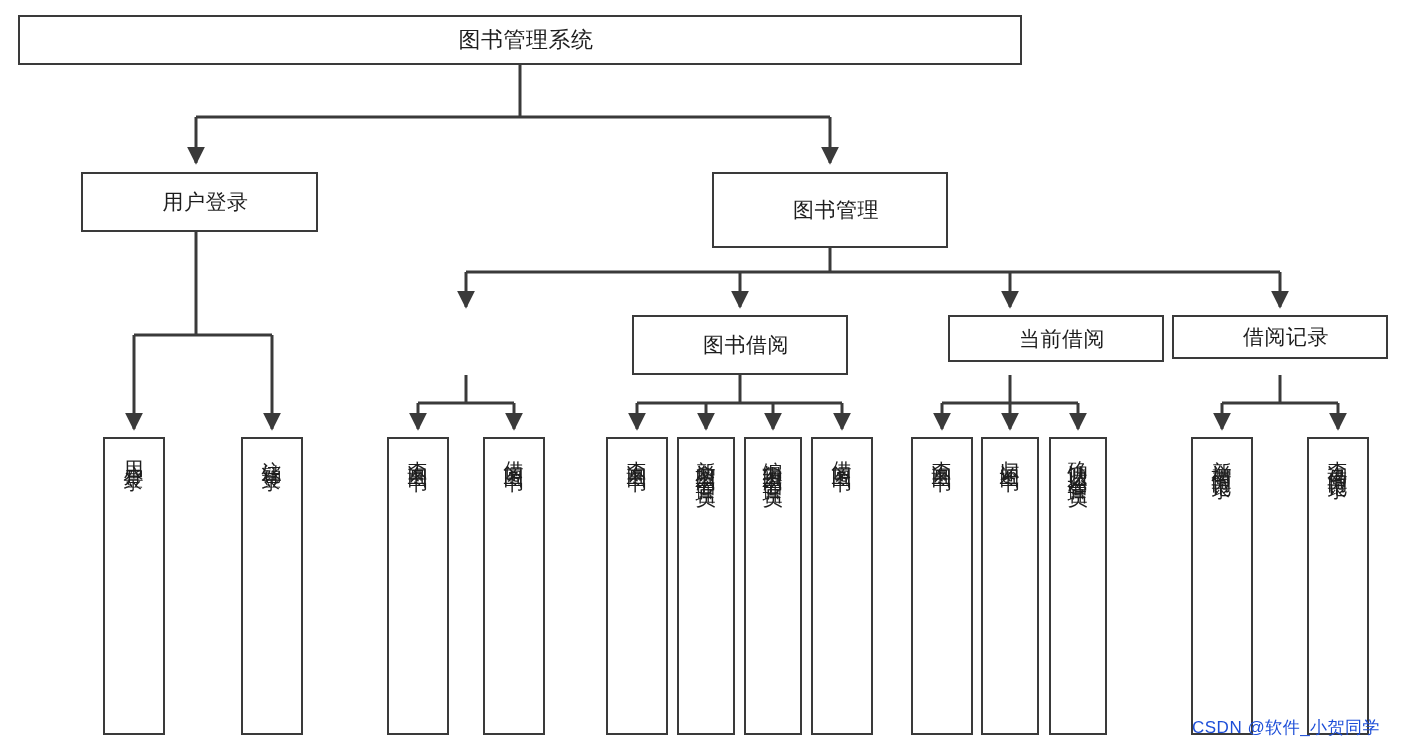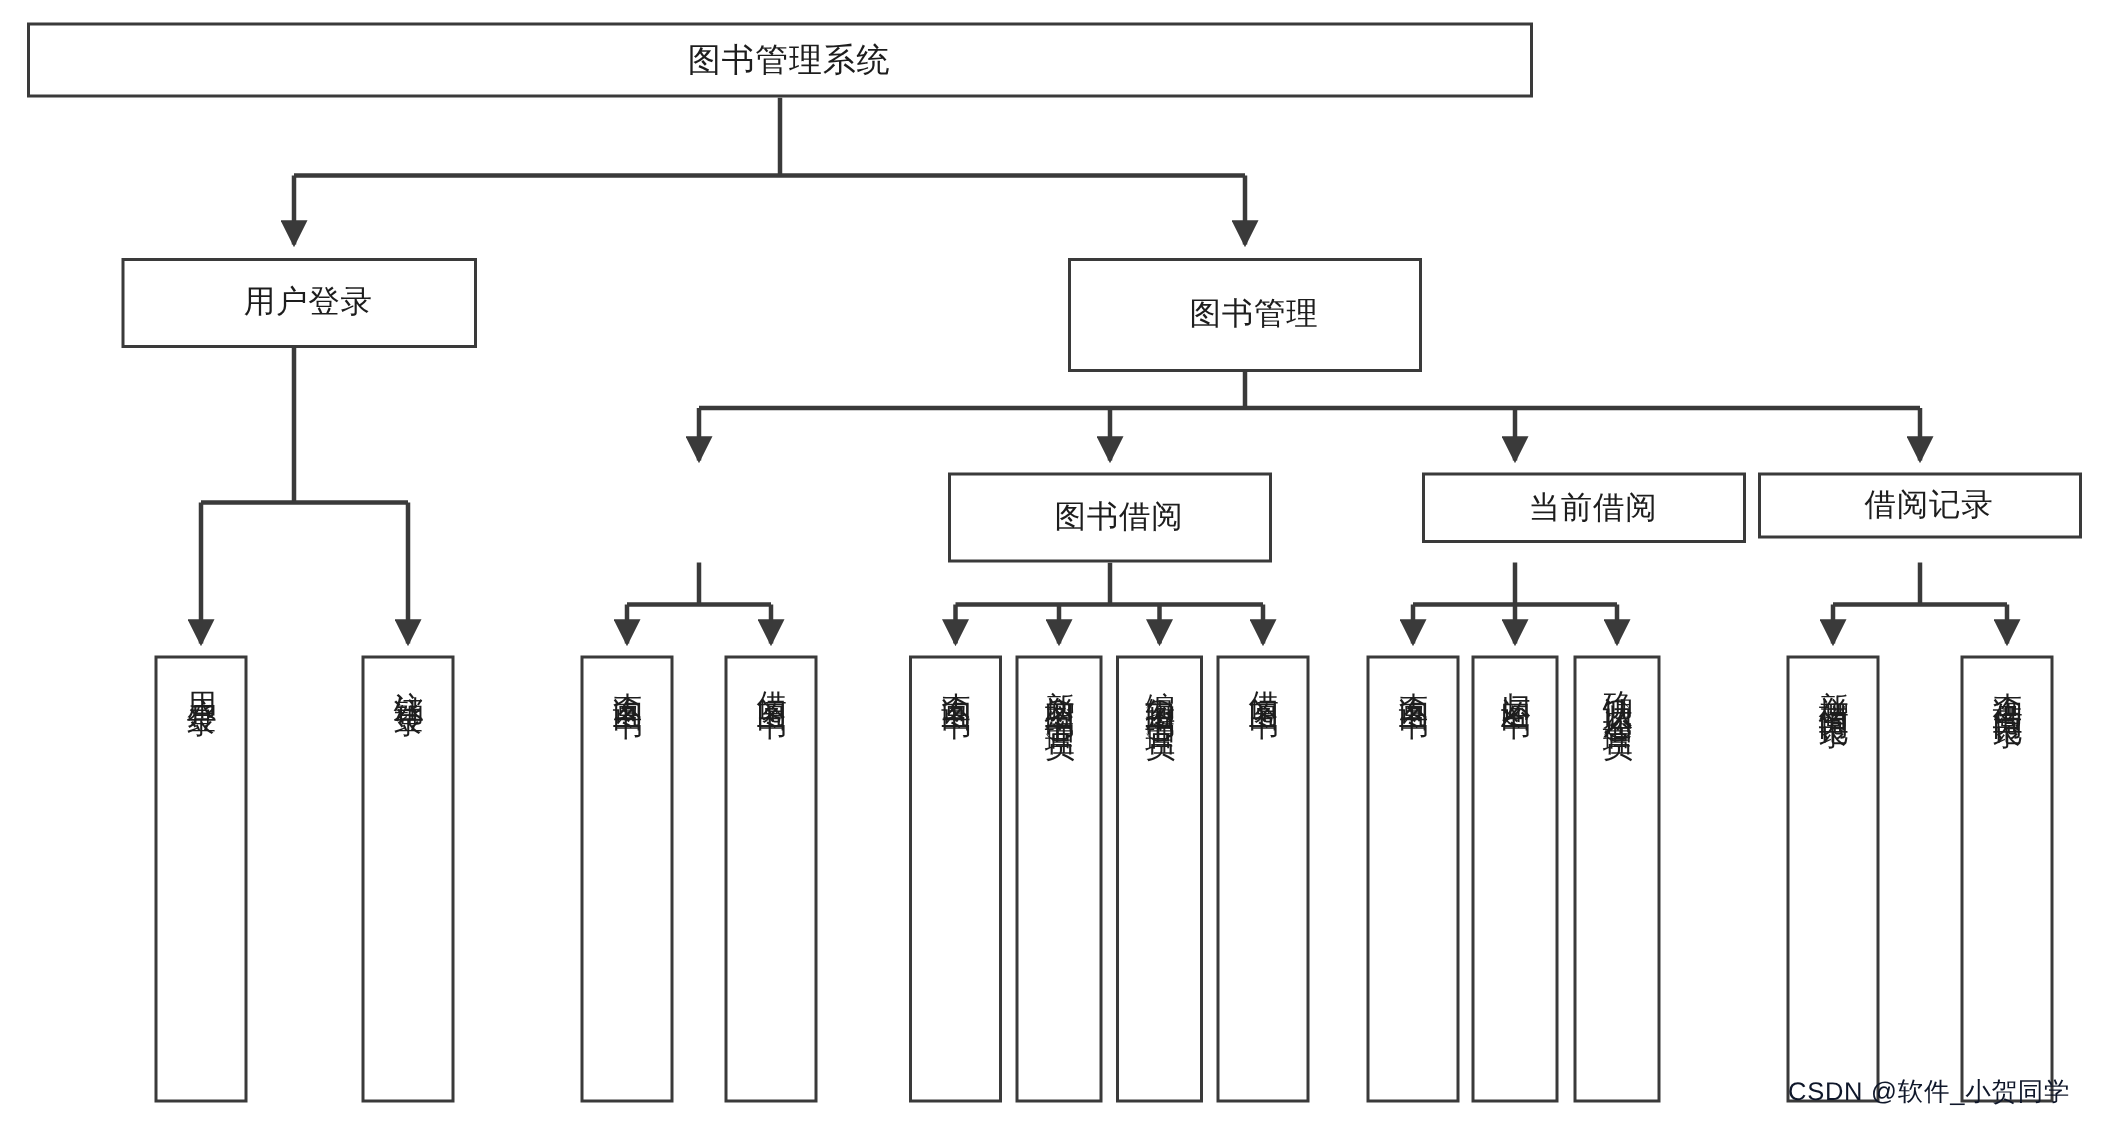--- a/index.html
+++ b/index.html
@@ -59,21 +59,21 @@
     writing-mode: vertical-rl;
     text-orientation: upright;
     font-size: 20px;
     line-height: 1.0;
     letter-spacing: 4px;
     margin: 0 auto;
   }
   .watermark {
     position: absolute;
     font-size: 17px;
-    color: #0f172a;
+    color: #1d4ed8;
     white-space: nowrap;
     letter-spacing: 0.5px;
     text-align: center;
   }
 </style>
 </head>
 <body>
 
 <div id="canvas">
 

